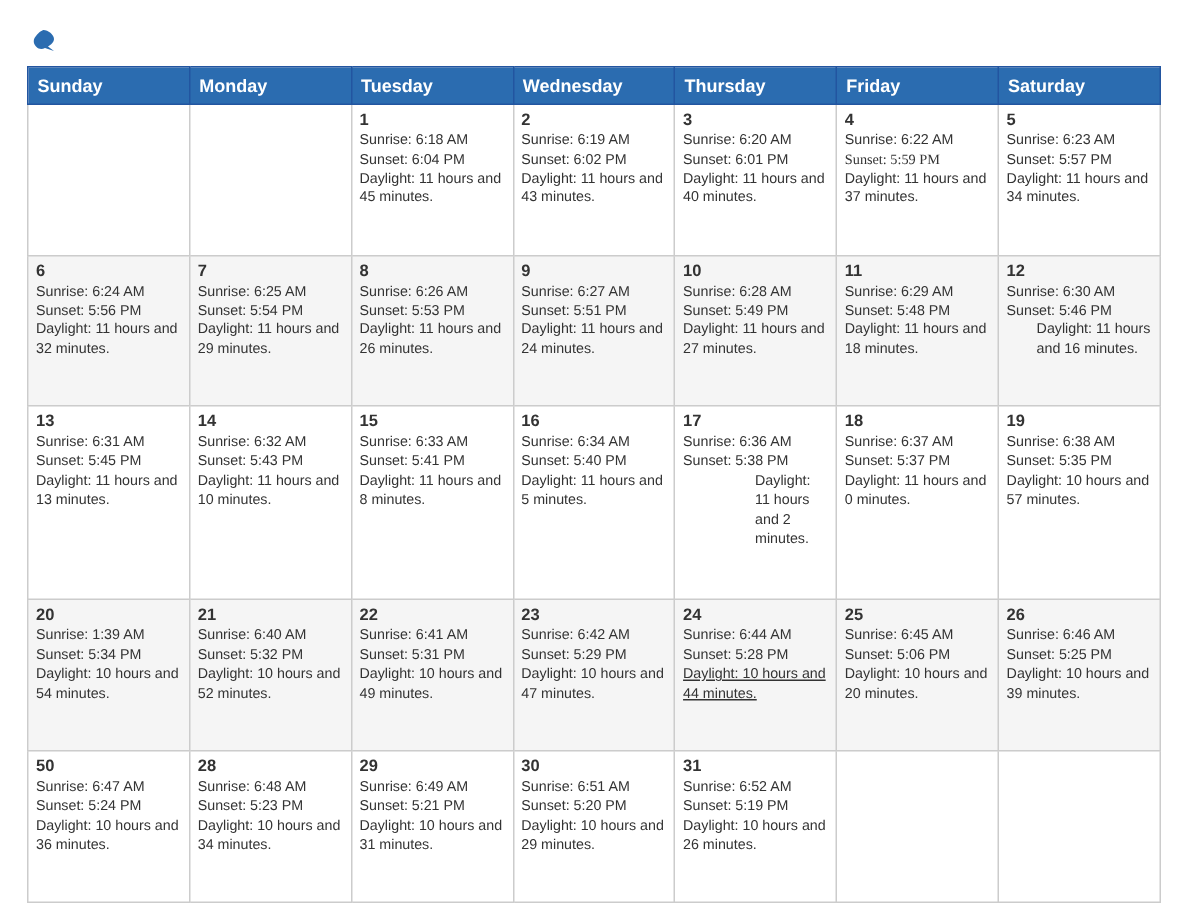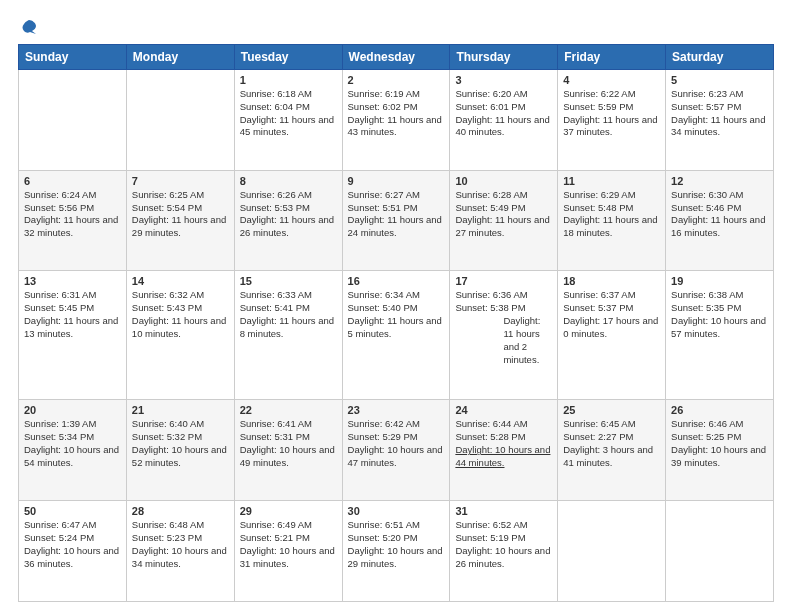--- a/index.html
+++ b/index.html
@@ -150,21 +150,21 @@
           </td>
           <td>
             <span class="day-num">3</span>
             <div style="line-height: 1.35;">Sunrise: 6:20 AM</div>
             <div style="line-height: 1.35;">Sunset: 6:01 PM</div>
             <div style="line-height: 1.35;">Daylight: 11 hours and 40 minutes.</div>
           </td>
           <td>
             <span class="day-num">4</span>
             <div style="line-height: 1.35;">Sunrise: 6:22 AM</div>
-            <div style="line-height: 1.35;">Sunset: 5:59 PM</div>
+            <div style="line-height: 1.35; font-family: Liberation Serif, serif;">Sunset: 5:59 PM</div>
             <div style="line-height: 1.35;">Daylight: 11 hours and 37 minutes.</div>
           </td>
           <td>
             <span class="day-num">5</span>
             <div style="line-height: 1.35;">Sunrise: 6:23 AM</div>
             <div style="line-height: 1.35;">Sunset: 5:57 PM</div>
             <div style="line-height: 1.35;">Daylight: 11 hours and 34 minutes.</div>
           </td>
         </tr>
         <tr class="row-alt">
@@ -201,21 +201,21 @@
           <td>
             <span class="day-num">11</span>
             <div style="line-height: 1.35;">Sunrise: 6:29 AM</div>
             <div style="line-height: 1.35;">Sunset: 5:48 PM</div>
             <div style="line-height: 1.35;">Daylight: 11 hours and 18 minutes.</div>
           </td>
           <td>
             <span class="day-num">12</span>
             <div style="line-height: 1.35;">Sunrise: 6:30 AM</div>
             <div style="line-height: 1.35;">Sunset: 5:46 PM</div>
-            <div style="line-height: 1.35;">Daylight: 11 hours and 16 minutes.</div>
+            <div style="line-height: 1.35; margin-left: 20px;">Daylight: 11 hours and 16 minutes.</div>
           </td>
         </tr>
         <tr class="row-normal">
           <td>
             <span class="day-num">13</span>
             <div style="line-height: 1.35;">Sunrise: 6:31 AM</div>
             <div style="line-height: 1.35;">Sunset: 5:45 PM</div>
             <div style="line-height: 1.35;">Daylight: 11 hours and 13 minutes.</div>
           </td>
           <td>
@@ -239,21 +239,21 @@
           <td>
             <span class="day-num">17</span>
             <div style="line-height: 1.35;">Sunrise: 6:36 AM</div>
             <div style="line-height: 1.35;">Sunset: 5:38 PM</div>
             <div style="line-height: 1.35; margin-left: 48px;">Daylight: 11 hours and 2 minutes.</div>
           </td>
           <td>
             <span class="day-num">18</span>
             <div style="line-height: 1.35;">Sunrise: 6:37 AM</div>
             <div style="line-height: 1.35;">Sunset: 5:37 PM</div>
-            <div style="line-height: 1.35;">Daylight: 17 hours and 0 minutes.</div>
+            <div style="line-height: 1.35;">Daylight: 11 hours and 0 minutes.</div>
           </td>
           <td>
             <span class="day-num">19</span>
             <div style="line-height: 1.35;">Sunrise: 6:38 AM</div>
             <div style="line-height: 1.35;">Sunset: 5:35 PM</div>
             <div style="line-height: 1.35;">Daylight: 10 hours and 57 minutes.</div>
           </td>
         </tr>
         <tr class="row-alt">
           <td>
@@ -282,22 +282,22 @@
           </td>
           <td>
             <span class="day-num">24</span>
             <div style="line-height: 1.35;">Sunrise: 6:44 AM</div>
             <div style="line-height: 1.35;">Sunset: 5:28 PM</div>
             <div style="line-height: 1.35; text-decoration: underline;">Daylight: 10 hours and 44 minutes.</div>
           </td>
           <td>
             <span class="day-num">25</span>
             <div style="line-height: 1.35;">Sunrise: 6:45 AM</div>
-            <div style="line-height: 1.35;">Sunset: 2:27 PM</div>
-            <div style="line-height: 1.35;">Daylight: 3 hours and 41 minutes.</div>
+            <div style="line-height: 1.35;">Sunset: 5:06 PM</div>
+            <div style="line-height: 1.35;">Daylight: 10 hours and 20 minutes.</div>
           </td>
           <td>
             <span class="day-num">26</span>
             <div style="line-height: 1.35;">Sunrise: 6:46 AM</div>
             <div style="line-height: 1.35;">Sunset: 5:25 PM</div>
             <div style="line-height: 1.35;">Daylight: 10 hours and 39 minutes.</div>
           </td>
         </tr>
         <tr class="row-normal">
           <td>

